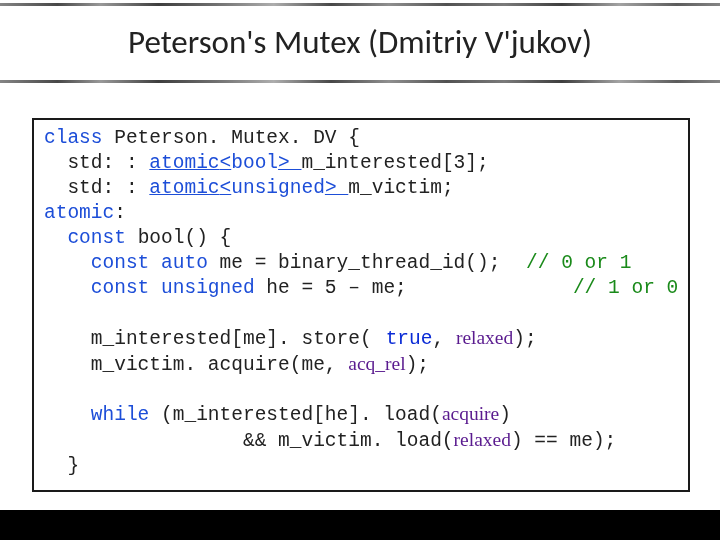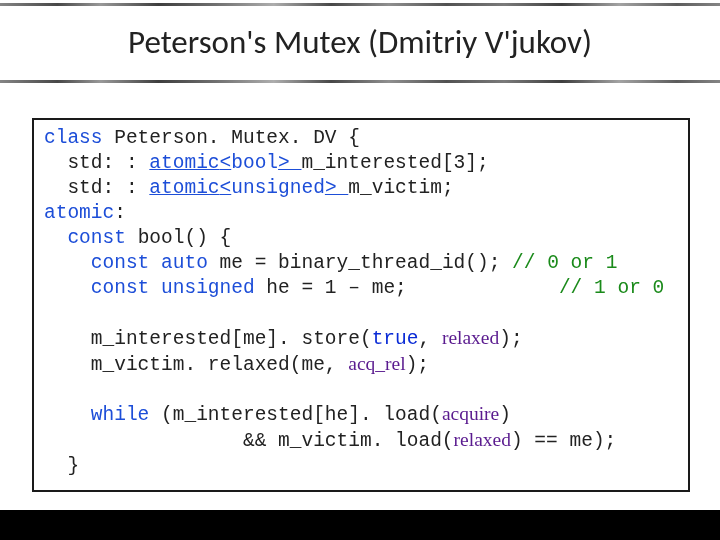--- a/index.html
+++ b/index.html
@@ -57,22 +57,22 @@
   pre.code {
     font-family: Consolas, "Courier New", monospace;
     font-size: 19.5px;
     line-height: 1.28;
     white-space: pre;
     color: #222;
   }
   .kw { color: #1d4ed8; }      
   .tpl { color: #1d4ed8; text-decoration: underline; }     
   .ord { color: #5a1b8f; font-family: Liberation Serif, serif; }     
-  .bl  { color: #0a2bd6; }     
-  .cm  { color: #1a8a1a; }     
+  .bl  { color: #0a2bd6; margin-left: 14px; }     
+  .cm  { color: #1a8a1a; margin-left: 14px; }     
   .footer-band {
     position: absolute;
     left: 0; right: 0; bottom: 0;
     height: 30px;
     background: #000;
   }
 </style>
 </head>
 <body>
 
@@ -84,24 +84,24 @@
     <div class="chalk-line chalk-bottom"></div>
   </div>
 
   <div class="code-box">
 <pre class="code"><span class="kw">class </span><span>Peterson. Mutex. DV {</span>
 <span>  </span><span>std: : </span><span class="tpl">atomic</span><span class="tpl">&lt;</span><span class="kw">bool</span><span class="tpl">&gt; </span><span>m_interested[3];</span>
 <span>  </span><span>std: : </span><span class="tpl">atomic</span><span class="tpl">&lt;</span><span class="kw">unsigned</span><span class="tpl">&gt; </span><span>m_victim;</span>
 <span class="kw">atomic</span><span>:</span>
 <span>  </span><span class="kw">const </span><span>bool() {</span>
 <span>    </span><span class="kw">const </span><span class="kw">auto </span><span>me = binary_thread_id(); </span><span class="cm">// 0 or 1</span>
-<span>    </span><span class="kw">const </span><span class="kw">unsigned</span><span> </span><span>he = 1 – me;             </span><span class="cm">// 1 or 0</span>
+<span>    </span><span class="kw">const </span><span class="kw">unsigned</span><span> </span><span>he = 5 – me;             </span><span class="cm">// 1 or 0</span>
 <span></span>
 <span>    </span><span>m_interested[me]. store(</span><span class="bl">true</span><span>, </span><span class="ord">relaxed</span><span>);</span>
-<span>    </span><span>m_victim. relaxed(me, </span><span class="ord">acq_rel</span><span>);</span>
+<span>    </span><span>m_victim. acquire(me, </span><span class="ord">acq_rel</span><span>);</span>
 <span></span>
 <span>    </span><span class="kw">while </span><span>(m_interested[he]. load(</span><span class="ord">acquire</span><span>)</span>
 <span>                 </span><span>&amp;&amp; m_victim. load(</span><span class="ord">relaxed</span><span>) == me);</span>
 <span>  }</span></pre>
   </div>
 
   <div class="footer-band"></div>
 </div>
 
 </body></html>

